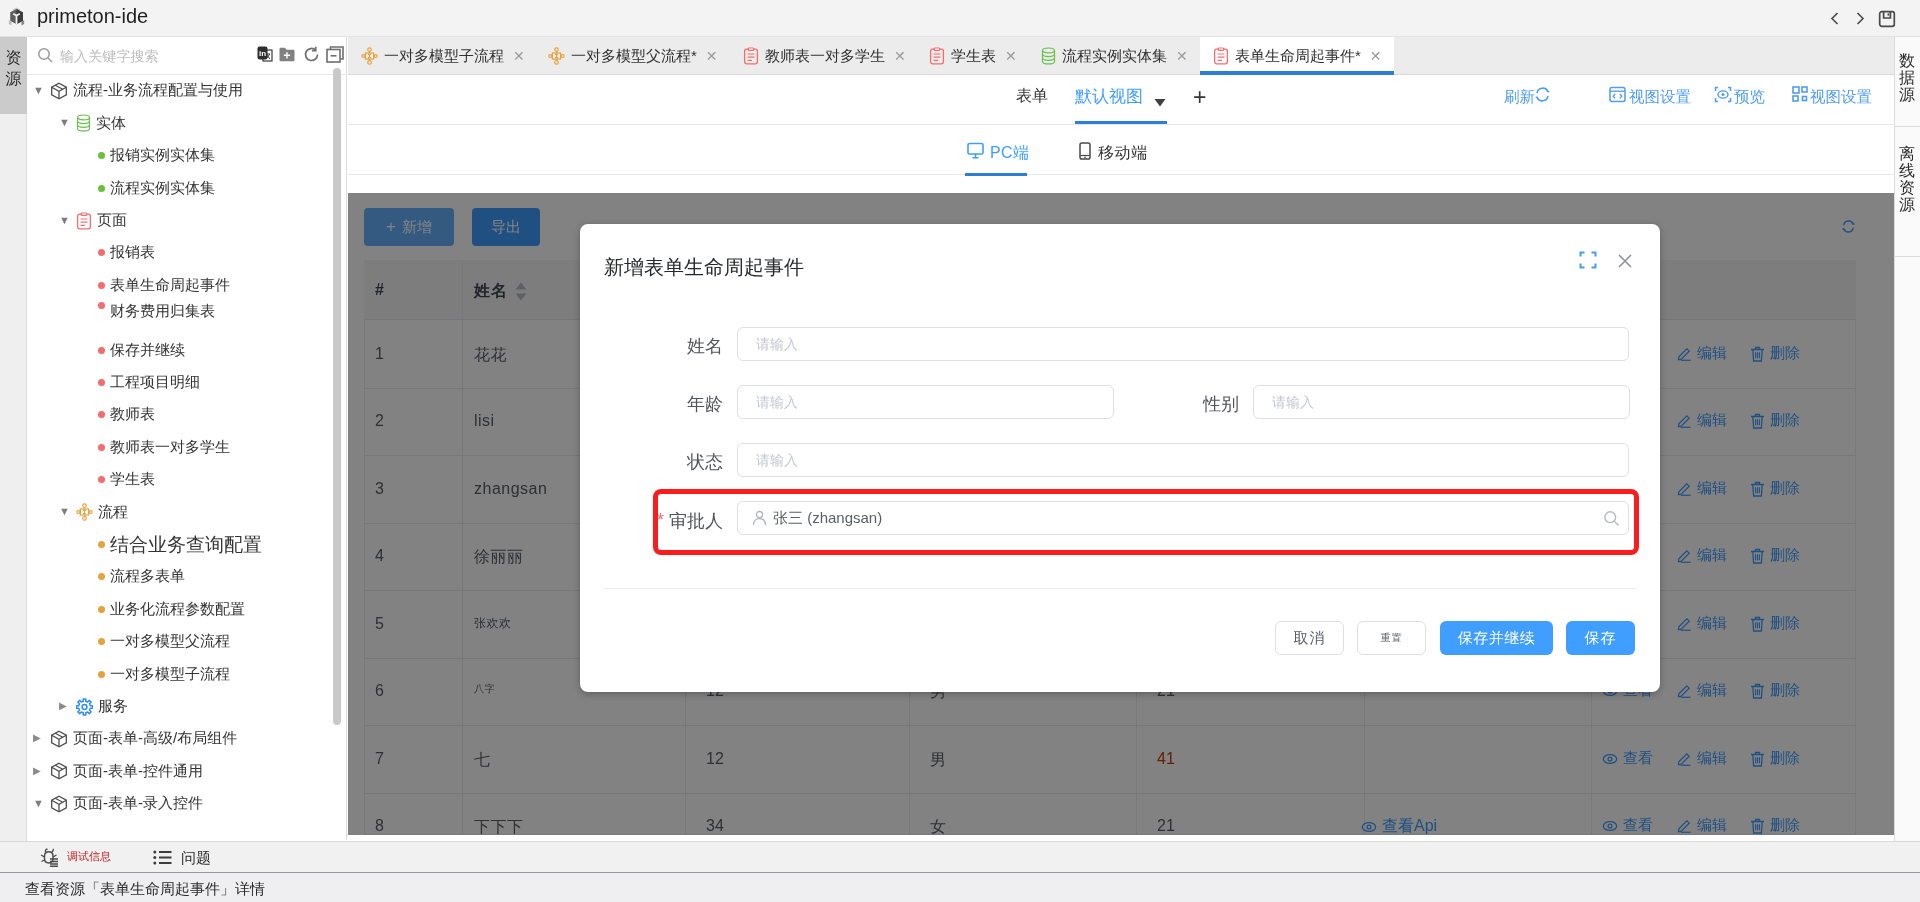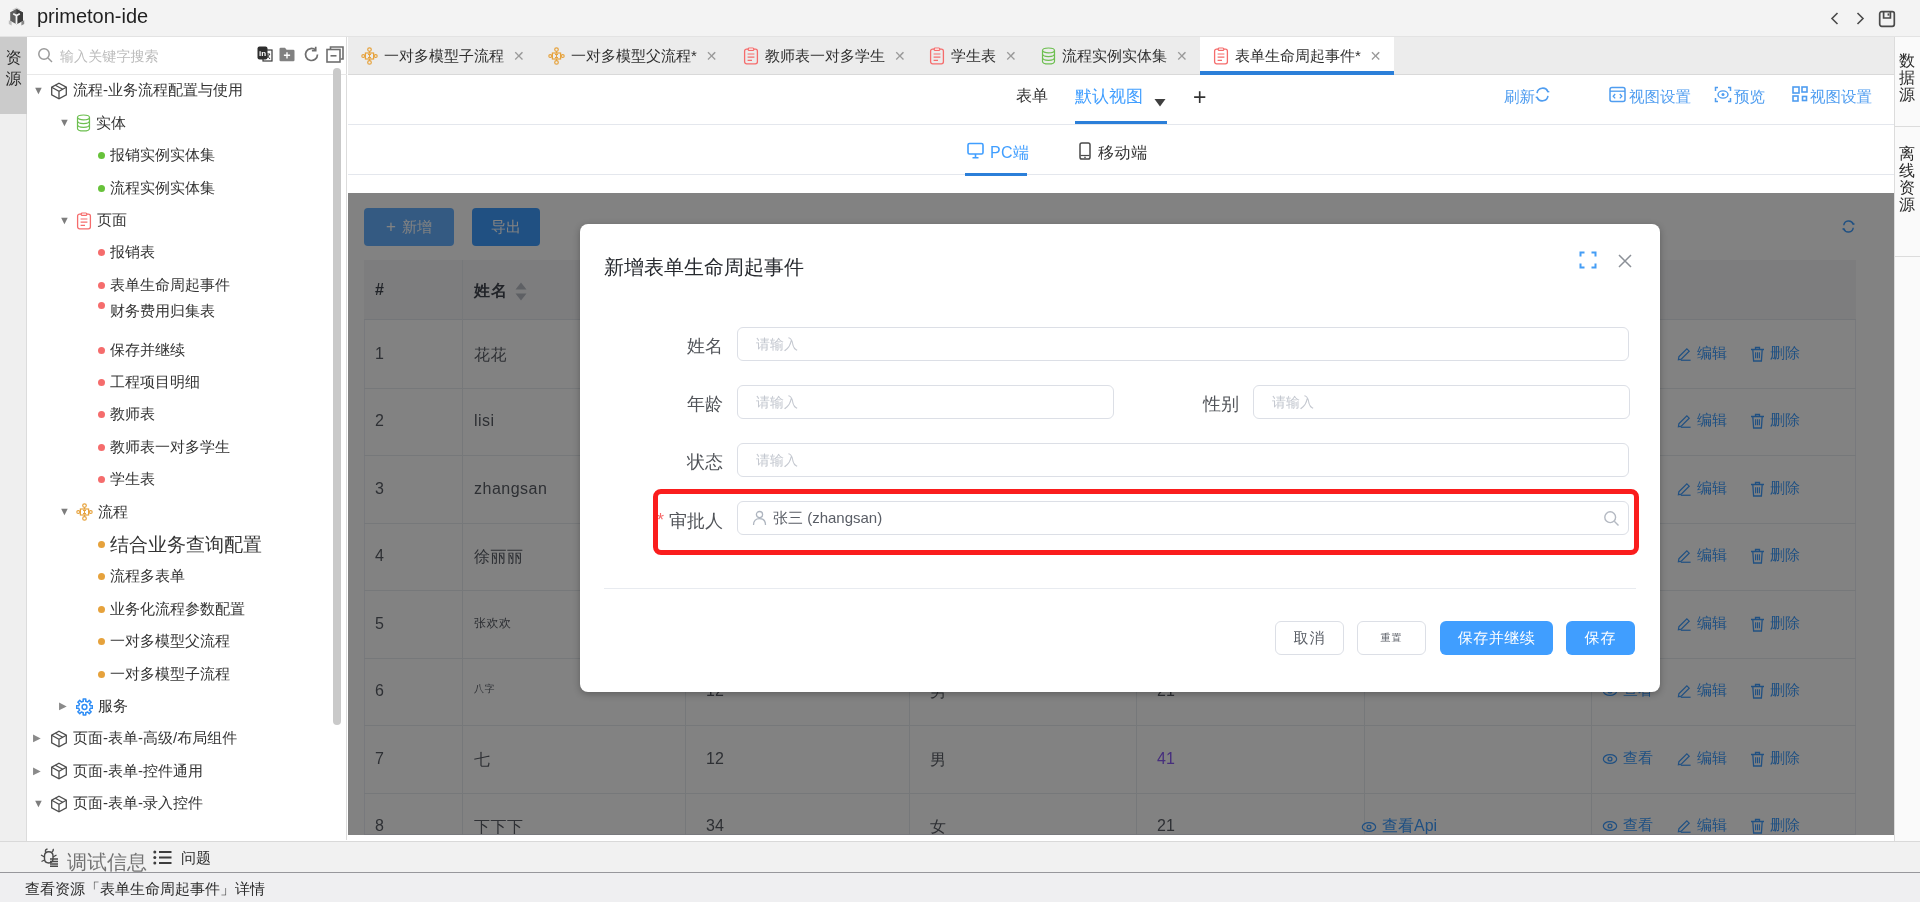--- a/index.html
+++ b/index.html
@@ -221,21 +221,21 @@
   </div>
 <div class="a" style="left:333px;top:68px;width:8px;height:657px;background:#c9c9c9;border-radius:4px"></div>
 
 <div class="a" style="left:0;top:841px;width:1920px;height:31px;background:#f1f1f1;border-top:1px solid #d9d9d9">
  <svg class="a" style="left:40px;top:6px" width="19" height="19" viewBox="0 0 19 19">
    <path d="M5.5 4 Q5 1.5 7.5 1 M12 4 Q14 2 13 0.8" fill="none" stroke="#4a4a4a" stroke-width="1.3"></path>
    <path d="M4.5 8 Q4.5 3.8 8.8 3.8 Q13 3.8 13 8 L13 10.5 Q13 15 8.8 15 Q4.5 15 4.5 10.5 Z" fill="none" stroke="#4a4a4a" stroke-width="1.4"></path>
    <path d="M4.5 9 L1 7 M4.5 12 L1.5 13.5 M13 9 L16.5 7" fill="none" stroke="#4a4a4a" stroke-width="1.3"></path>
    <path d="M10 11 h8 M10 13.5 h8 M10 16 h8 M10 18.4 h8" stroke="#4a4a4a" stroke-width="1.6"></path>
  </svg>
- <div class="a" style="left:67px;top:7px;font-size:20px;color:#737373">调试信息</div>
+ <div class="a" style="left:67px;top:7px;font-size:11px;color:#b91c1c">调试信息</div>
  <svg class="a" style="left:153px;top:8px" width="19" height="15" viewBox="0 0 19 15">
   <circle cx="1.8" cy="2" r="1.5" fill="#3d3d3d"></circle>
       <circle cx="1.8" cy="7.5" r="1.5" fill="#3d3d3d"></circle>
       <circle cx="1.8" cy="13" r="1.5" fill="#3d3d3d"></circle>
   <path d="M6 2 h12.5 M6 7.5 h12.5 M6 13 h12.5" stroke="#3d3d3d" stroke-width="1.8"></path>
  </svg>
  <div class="a" style="left:181px;top:7px;font-size:15px;color:#2b2b2b">问题</div>
 </div>
 <div class="a" style="left:0;top:872px;width:1920px;height:30px;background:#efeff1;border-top:1px solid #97979c">
  <div class="a" style="left:25px;top:7px;font-size:15px;color:#2b2b2b">查看资源「表单生命周起事件」详情</div>
@@ -495,21 +495,21 @@
       </svg>编辑</span>
     <span style="display:flex;align-items:center;margin-left:23px"><svg width="15" height="16" viewBox="0 0 15 16" style="flex:none;margin-right:5px">
         <path d="M1 3.5 H14 M5.5 3.5 V1.5 H9.5 V3.5 M2.8 3.5 L3.6 15 H11.4 L12.2 3.5" fill="none" stroke="#409eff" stroke-width="1.3"></path>
         <path d="M5.6 6.2 V12.2 M7.5 6.2 V12.2 M9.4 6.2 V12.2" stroke="#409eff" stroke-width="1.1"></path>
       </svg>删除</span>
   </div>
 <div class="a" style="left:375px;top:750px;font-size:16px;color:#5a5e66">7</div>
 <div class="a" style="left:474px;top:750px;font-size:16px;color:#5a5e66;letter-spacing:0.5px">七</div>
 <div class="a" style="left:706px;top:750px;font-size:16px;color:#5a5e66">12</div>
 <div class="a" style="left:930px;top:750px;font-size:16px;color:#5a5e66">男</div>
-<div class="a" style="left:1157px;top:750px;font-size:16px;color:#8b5cf6">41</div>
+<div class="a" style="left:1157px;top:750px;font-size:16px;color:#c2410c">41</div>
 <div class="a" style="left:1602px;top:749px;display:flex;align-items:center;font-size:15px;color:#409eff;white-space:nowrap">
     <span style="display:flex;align-items:center"><svg width="16" height="16" viewBox="0 0 18 17" style="flex:none;margin-right:5px">
         <ellipse cx="9" cy="8.5" rx="7.5" ry="5" fill="none" stroke="#409eff" stroke-width="1.4"></ellipse>
         <circle cx="9" cy="8.5" r="2.2" fill="none" stroke="#409eff" stroke-width="1.4"></circle>
       </svg>查看</span>
     <span style="display:flex;align-items:center;margin-left:24px"><svg width="15" height="15" viewBox="0 0 16 16" style="flex:none;margin-right:5px">
         <path d="M2 11.5 L10.5 3 L13 5.5 L4.5 14 L1.5 14.7 Z" fill="none" stroke="#409eff" stroke-width="1.3"></path>
         <path d="M4 15.2 H14.5" stroke="#409eff" stroke-width="1.3"></path>
       </svg>编辑</span>
     <span style="display:flex;align-items:center;margin-left:23px"><svg width="15" height="16" viewBox="0 0 15 16" style="flex:none;margin-right:5px">

